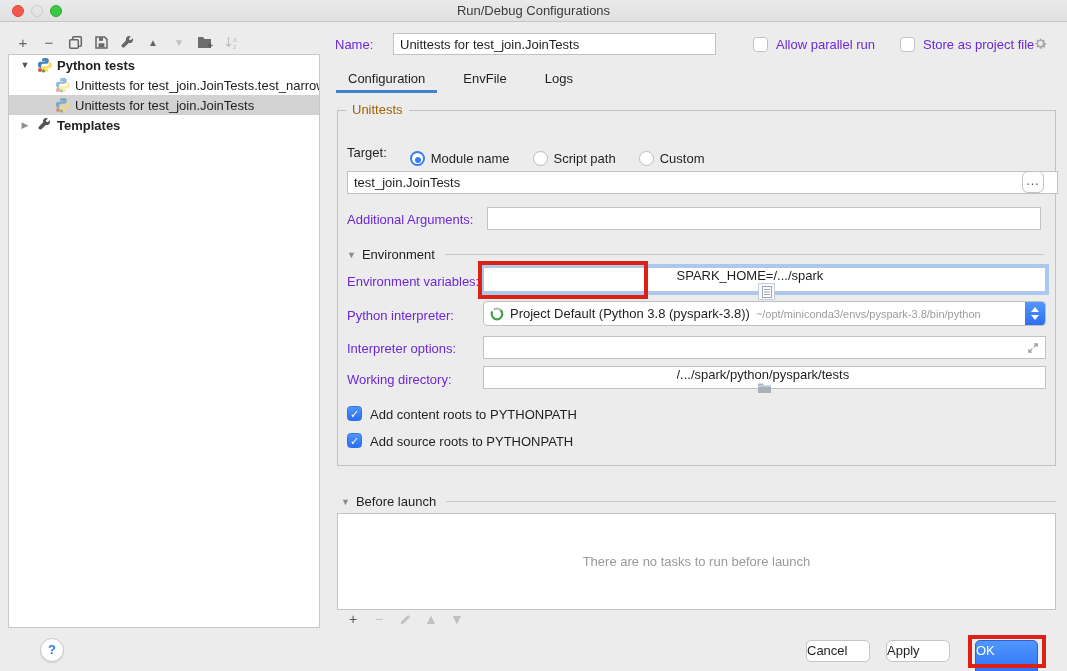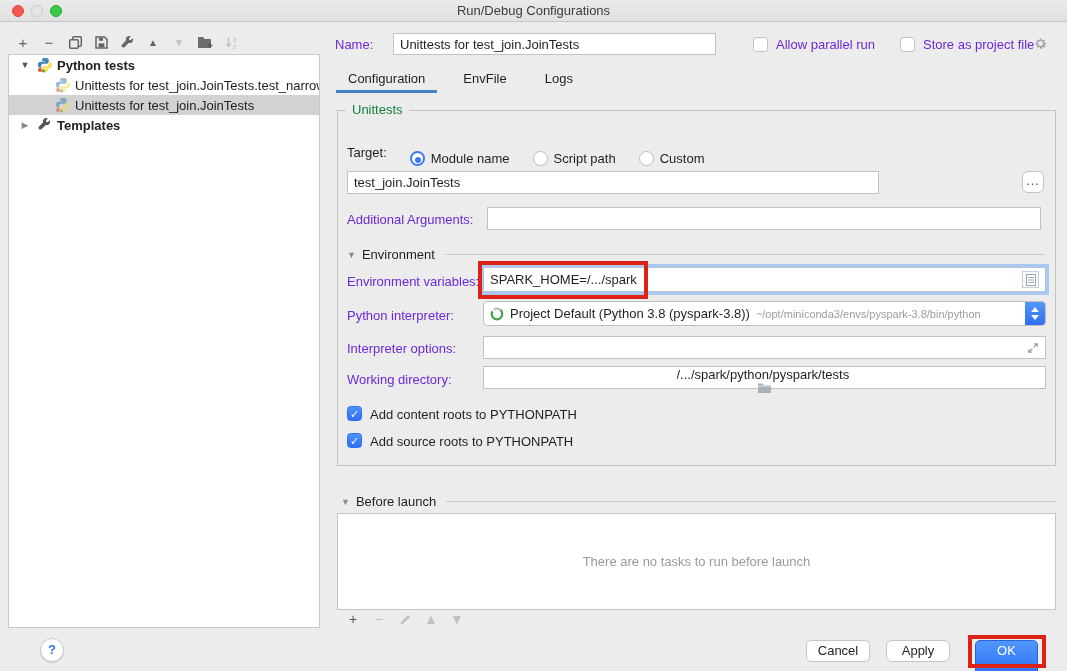--- a/index.html
+++ b/index.html
@@ -58,42 +58,42 @@
     color:#fff; font-size:11px; line-height:14px; text-align:center; }
 
   
   .tabs { position:absolute; left:336px; top:67px; display:flex; height:26px; }
   .tab { padding:0 12px; margin-right:14px; line-height:23px; color:#1f1f1f; }
   .tab.active { border-bottom:3px solid #4083c9; }
 
   
   .groupbox { position:absolute; left:337px; top:110px; width:719px; height:356px;
     border:1px solid #c2c2c2; }
-  .legend { position:absolute; top:-9px; left:8px; background:#ececec; padding:0 6px; color:#15803d; }
+  .legend { position:absolute; top:-9px; left:8px; background:#ececec; padding:0 6px; color:#a16207; }
 
   .section-head { position:absolute; display:flex; align-items:center; }
   .section-tri { font-size:9px; color:#8a8a8a; margin-right:6px; }
   .section-line { flex:1; height:1px; background:#c9c9c9; margin-left:10px; }
 
   .radio { width:15px; height:15px; border-radius:50%; background:#fff; border:1px solid #bdbdbd;
     flex:0 0 auto; position:relative; }
   .radio.on { border:2px solid #3b7cf2; }
   .radio.on::after { content:""; position:absolute; left:3.5px; top:3.5px; width:6px; height:6px;
     border-radius:50%; background:#3b7cf2; }
 
   .target-row { position:absolute; left:347px; top:139px; display:flex; align-items:center; }
   .target-row .opt { display:flex; align-items:center; margin-left:17px; }
   .target-row .opt span { margin-left:6px;margin-top:12px; }
 
   .dots-btn { position:absolute; left:1022px; top:171px; width:22px; height:22px;
     background:#fff; border:1px solid #c2c2c2; border-radius:6px; text-align:center;
     line-height:18px; color:#444; font-size:12px; letter-spacing:1px; }
 
   .fieldwrap { position:absolute; display:flex; align-items:center; }
-  .env-focus { box-shadow:0 0 0 3px #abc9ef; border-color:#b4c6dd; }
+  .env-focus { box-shadow:0 0 0 3px #abc9ef; border-color:#b4c6dd;flex-direction:column; }
   .red-box { position:absolute; border:4px solid #de2116; z-index:30; pointer-events:none; }
 
   .combo { position:absolute; left:483px; top:301px; width:563px; height:25px;
     background:#fff; border:1px solid #bfbfbf; border-radius:4px; display:flex; align-items:center;
     padding:0 0 0 6px; overflow:hidden; }
   .combo-name { margin-left:6px; white-space:nowrap; }
   .combo-path { margin-left:6px; color:#9d9d9d; font-size:11px; white-space:nowrap; overflow:hidden; }
   .stepper { margin-left:auto; width:20px; height:25px; flex:0 0 auto;
     background:linear-gradient(#5599fb,#2c6df2); border-radius:0 4px 4px 0;
     display:flex; flex-direction:column; align-items:center; justify-content:center; gap:3px; }
@@ -108,21 +108,21 @@
   .task-box { position:absolute; left:337px; top:513px; width:719px; height:97px;
     background:#fff; border:1px solid #c4c4c4; display:flex; align-items:center; justify-content:center; }
   .task-empty { color:#9a9a9a; }
 
   .mini-toolbar { position:absolute; left:340px; top:609px; display:flex; align-items:center; height:20px; }
   .mini-item { width:26px; text-align:center; font-size:14px; color:#555; }
   .mini-item.disabled { color:#c0c0c0; }
 
   
   .btn { position:absolute; height:22px; background:#fff; border:1px solid #c5c5c5; border-radius:5px;
-    text-align:center; line-height:20px; color:#1f1f1f; font-size:13px; }
+    text-align:left; line-height:20px; color:#1f1f1f; font-size:13px; }
   .btn-ok { background:linear-gradient(#4f97fd,#2a6cf4); border-color:#2a63d4; color:#fff; height:39px; }
   .help-btn { position:absolute; left:40px; top:638px; width:24px; height:24px; border-radius:50%;
     background:#fff; border:1px solid #c9c9c9; box-shadow:0 1px 1px rgba(0,0,0,.12);
     color:#2f7bf6; text-align:center; line-height:22px; font-size:13px; font-weight:bold; }
 
   svg { display:block; }
 </style>
 </head>
 <body>
 
@@ -262,21 +262,21 @@
   <span class="opt">
     <span class="radio"></span>
     <span>Script path</span>
   </span>
   <span class="opt">
     <span class="radio"></span>
     <span>Custom</span>
   </span>
 </div>
 
-<div class="fieldwrap field" style="left:347px; top:171px; width:532px; height:23px;">
+<div class="fieldwrap field" style="left:347px; top:171px; width:711px; height:23px;">
   <input value="test_join.JoinTests" style="">
 </div>
 <div class="dots-btn">...</div>
 
 <div class="lbl" style="left:347px; top:212px;">Additional Arguments:</div>
 <div class="fieldwrap field" style="left:487px; top:207px; width:554px; height:23px;">
   <input value="" style="">
 </div>
 
 <div class="section-head" style="left:347px; top:247px; width:697px;">

